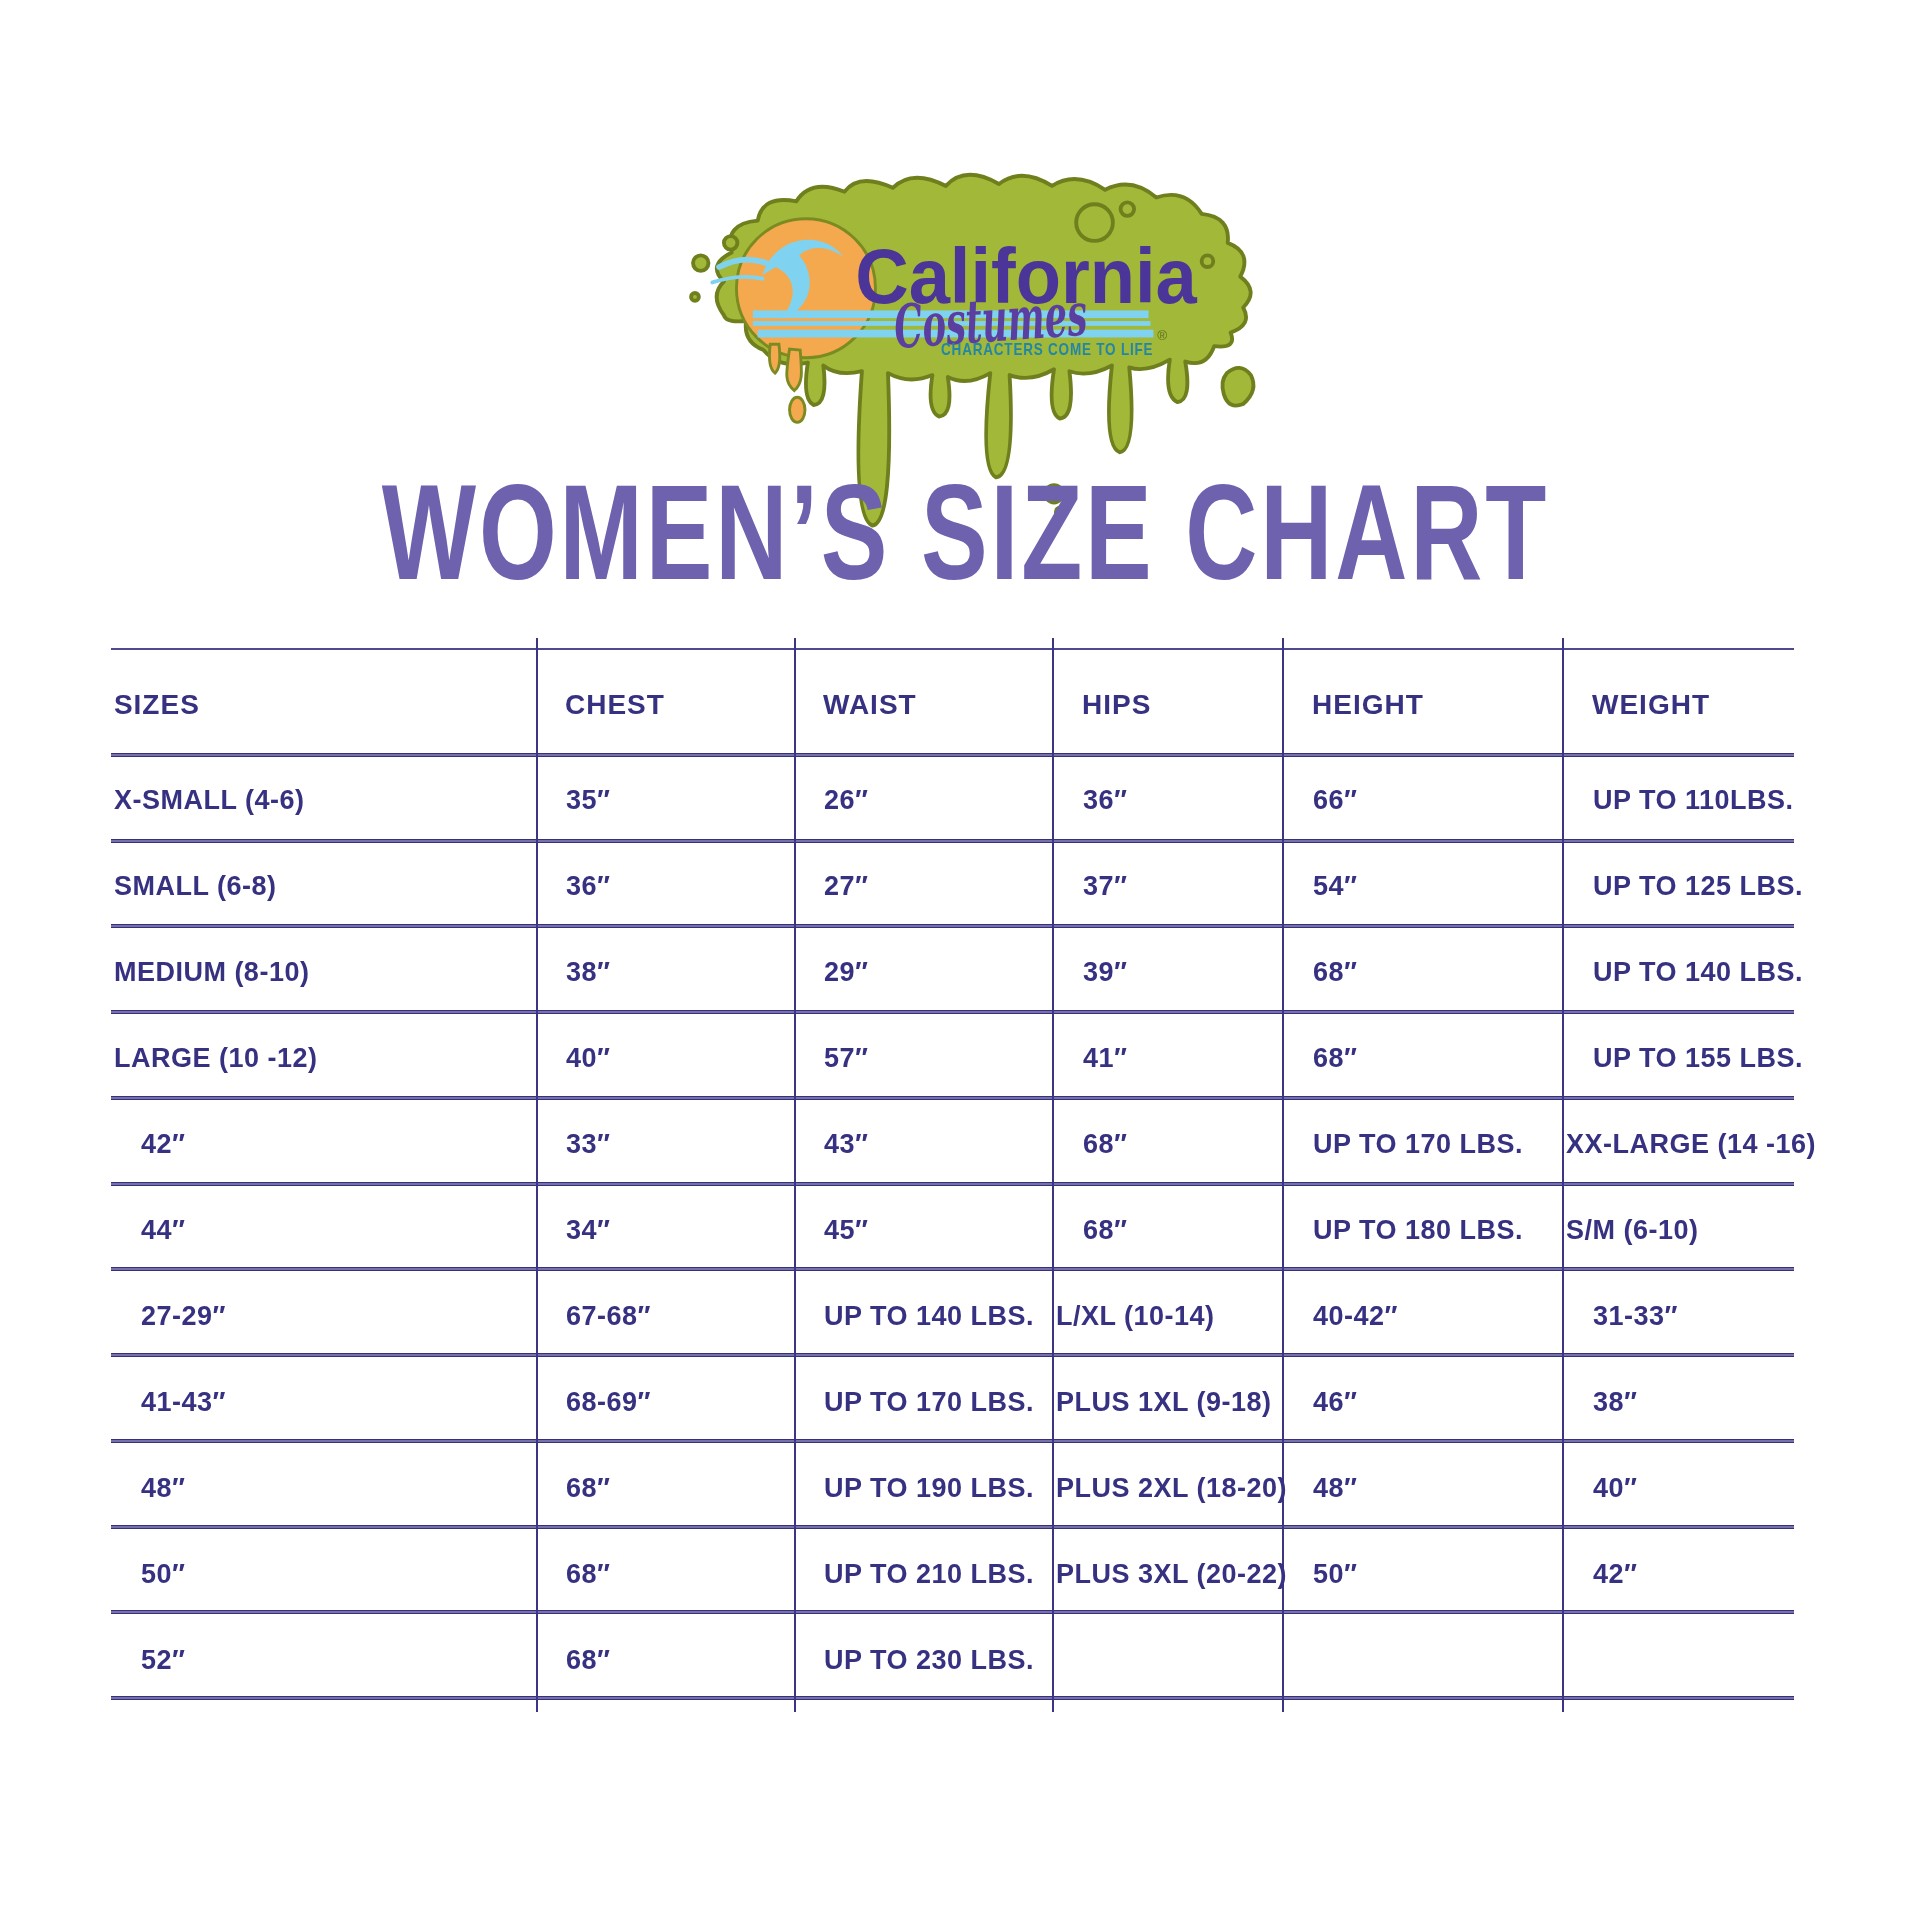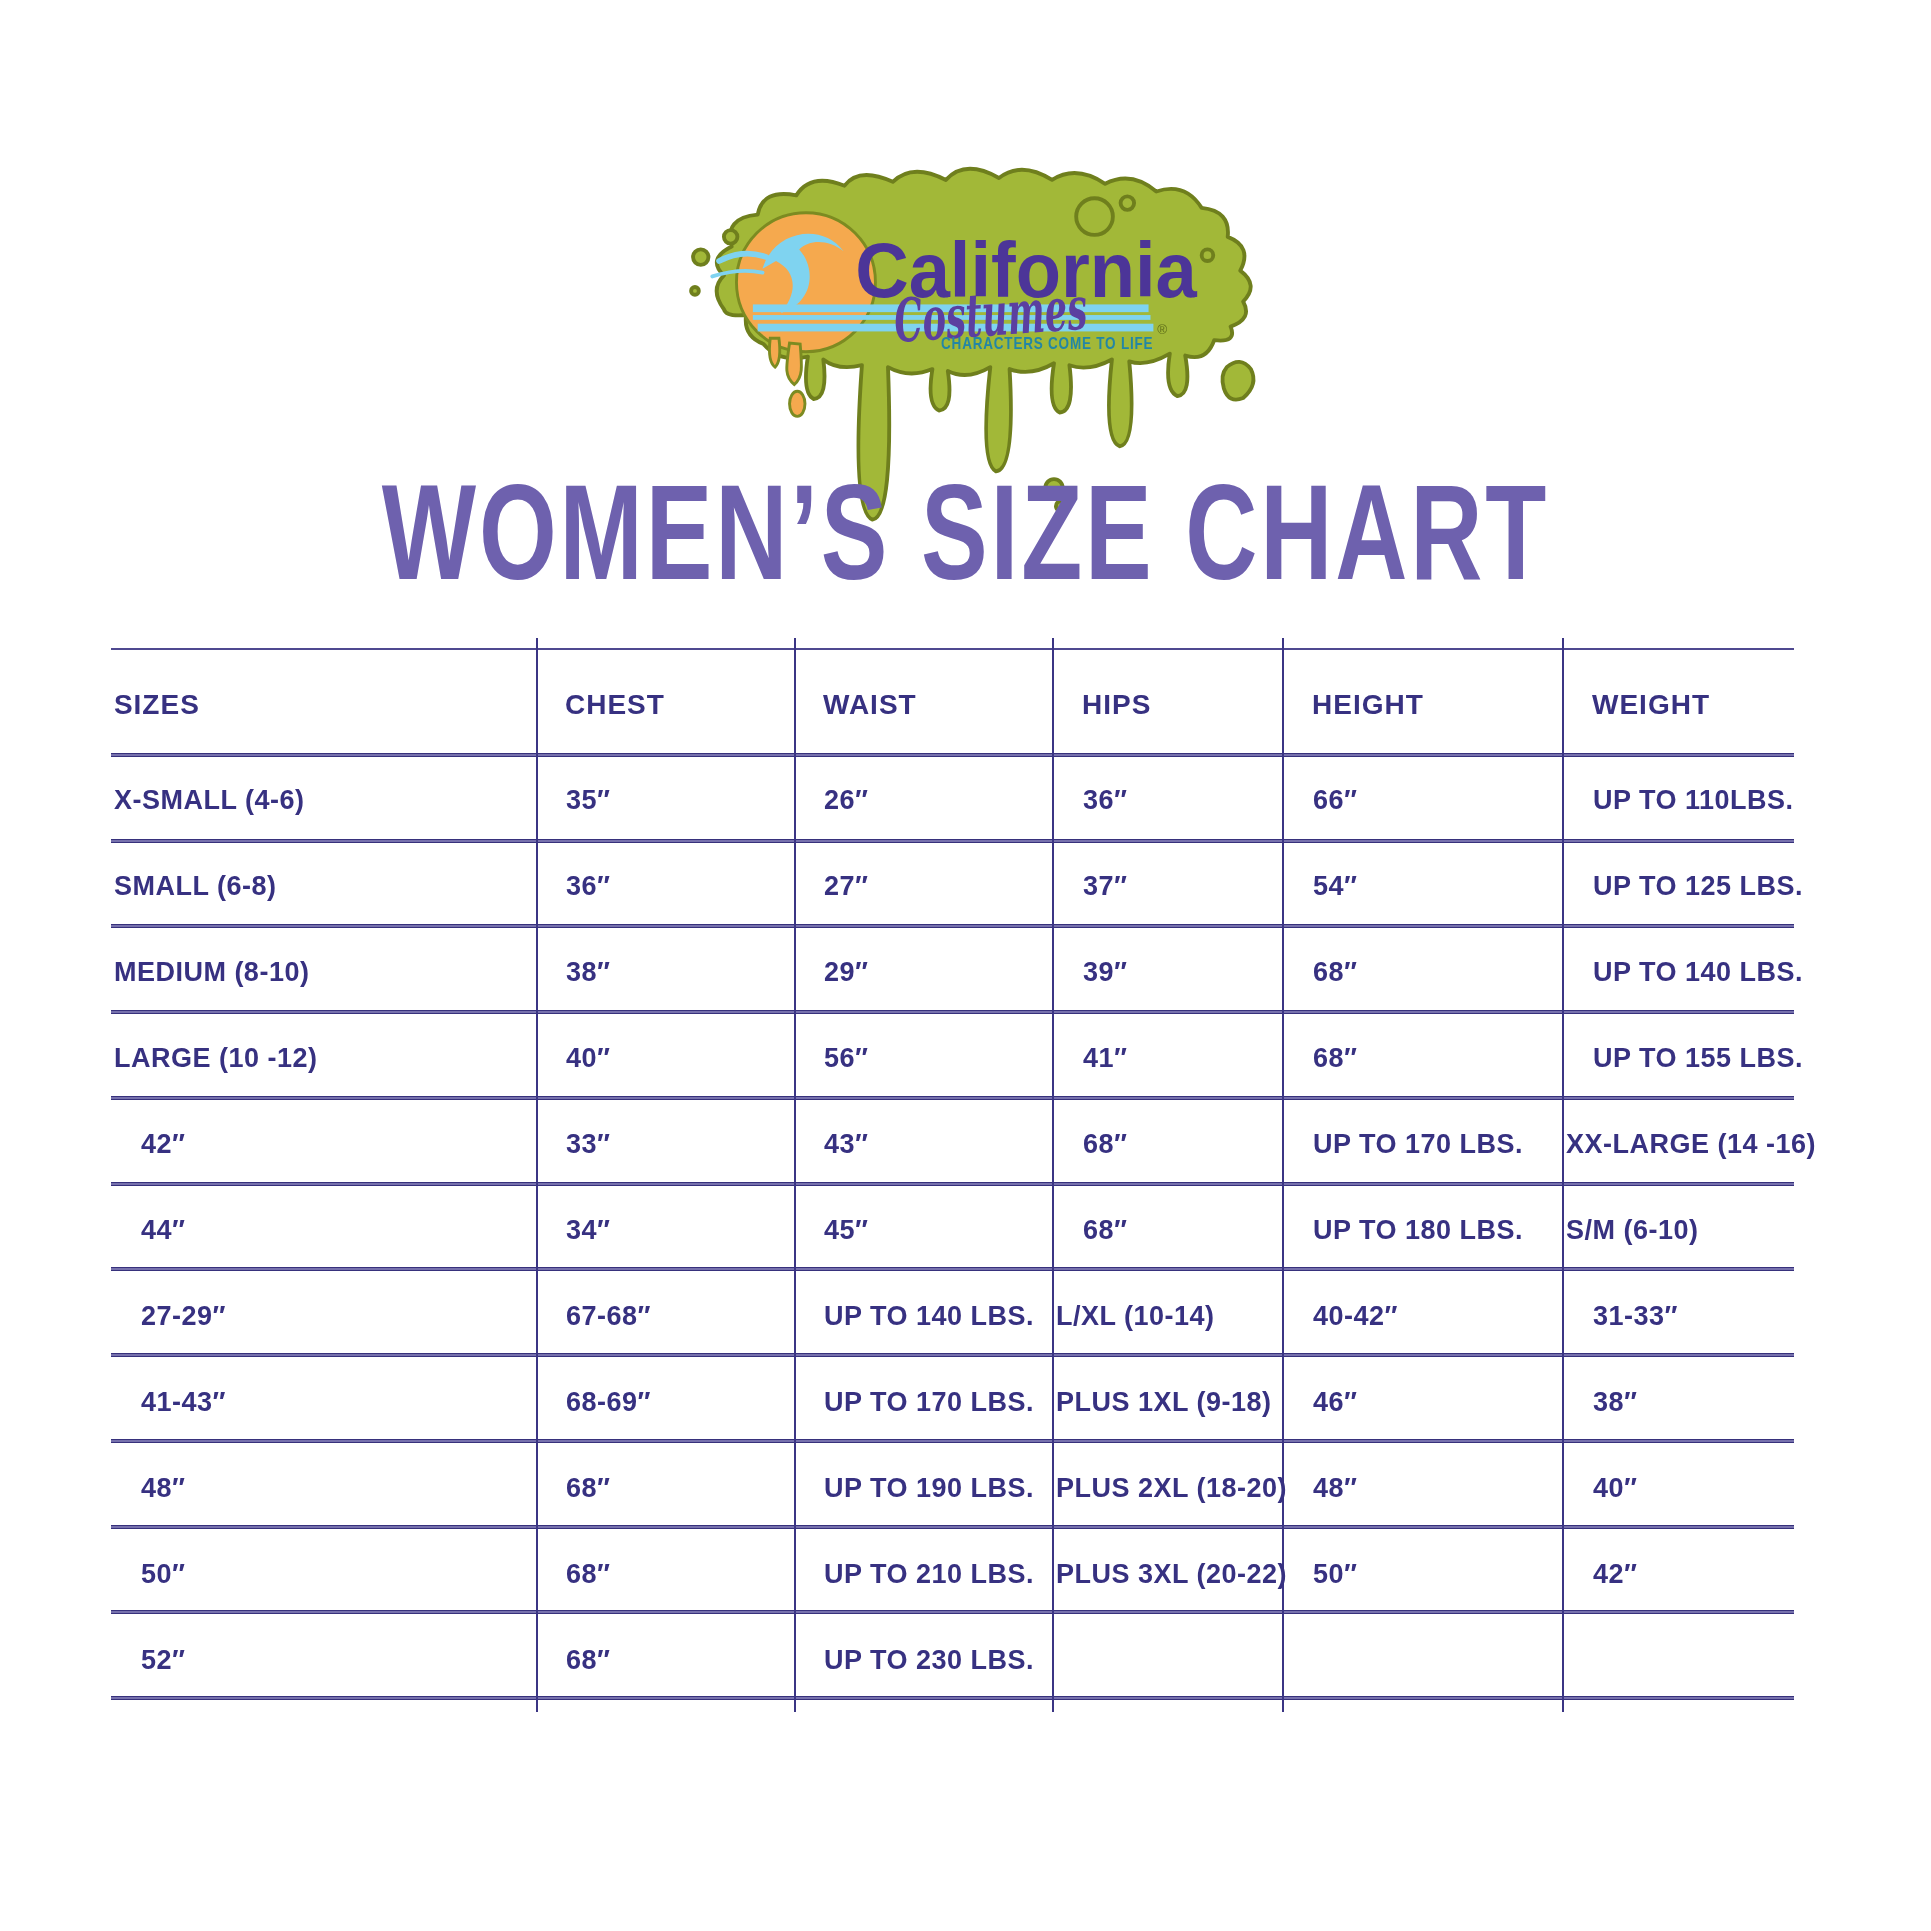--- a/index.html
+++ b/index.html
@@ -1,21 +1,21 @@
 <!DOCTYPE html>
 <html><head>
 <meta charset="utf-8">
 <style>
   html,body{margin:0;padding:0;}
   body{
     width:1931px;height:1931px;background:#ffffff;position:relative;
     font-family:"Liberation Sans",sans-serif;overflow:hidden;
   }
   
-  .logo-wrap{position:absolute;left:666px;top:145px;width:637px;height:425px;text-align:right;}
+  .logo-wrap{position:absolute;left:666px;top:151px;width:637px;height:425px;text-align:right;}
   
   .page-title{
     position:absolute;left:0;top:465px;width:1931px;text-align:center;
     font-size:135px;line-height:135px;font-weight:bold;letter-spacing:3.9px;
     color:#6e61ae;transform:scaleX(0.74);transform-origin:50% 50%;
     white-space:nowrap;
   }
   
   .table-wrap{position:absolute;left:111px;top:648px;width:1683px;height:1048px;}
   .hline{position:absolute;left:0;width:1683px;height:3.9px;
@@ -136,21 +136,21 @@
       <div class="cell c4">54″</div>
       <div class="cell c5">UP TO 125 LBS.</div>
       <div class="cell c0">MEDIUM (8-10)</div>
       <div class="cell c1">38″</div>
       <div class="cell c2">29″</div>
       <div class="cell c3">39″</div>
       <div class="cell c4">68″</div>
       <div class="cell c5">UP TO 140 LBS.</div>
       <div class="cell c0">LARGE (10 -12)</div>
       <div class="cell c1">40″</div>
-      <div class="cell c2">56″</div>
+      <div class="cell c2">57″</div>
       <div class="cell c3">41″</div>
       <div class="cell c4">68″</div>
       <div class="cell c5">UP TO 155 LBS.</div>
       <div class="cell c1">42″</div>
       <div class="cell c2">33″</div>
       <div class="cell c3">43″</div>
       <div class="cell c4">68″</div>
       <div class="cell c5">UP TO 170 LBS.</div>
       <div class="cell c0">XX-LARGE (14 -16)</div>
       <div class="cell c1">44″</div>

